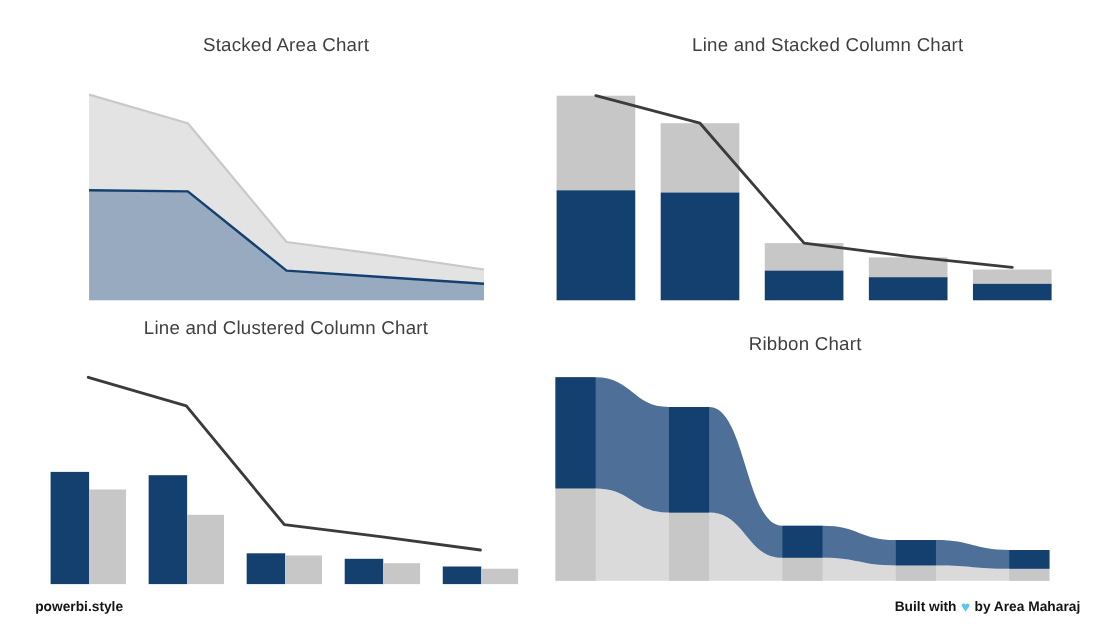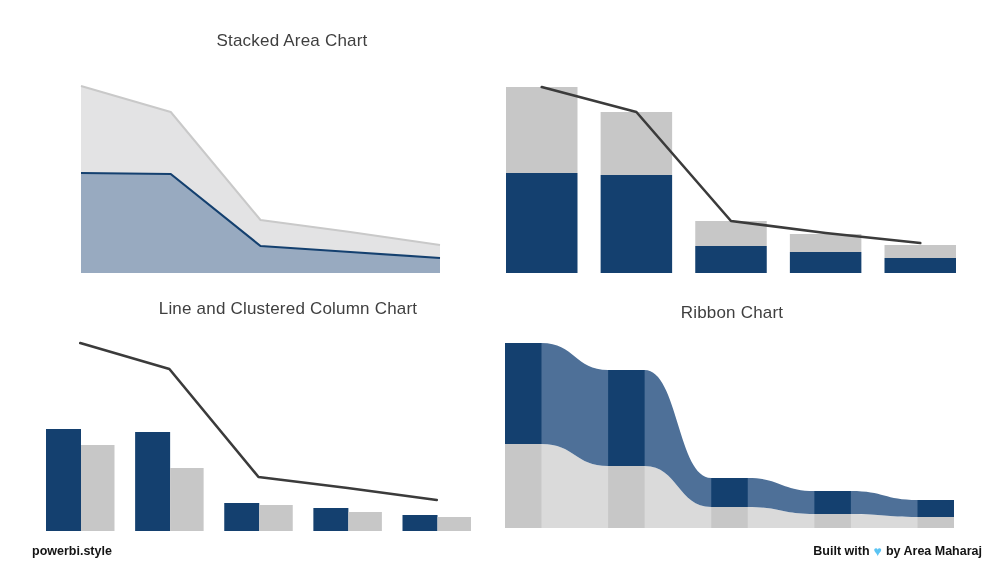--- a/index.html
+++ b/index.html
@@ -12,23 +12,23 @@
   }
   .chart-title{
     position:absolute;
     text-align:center;
     font-size:17px;
     font-weight:400;
     color:#3F3F3F;
     letter-spacing:0.2px;
     margin:0;
   }
-  #title-1{left:0;top:31px;width:520px;padding-left:32px;}
+  #title-1{left:0;top:31px;width:520px;}
   #title-2{left:500px;top:31px;width:505px;}
-  #title-3{left:0;top:299px;width:520px;margin-left:28px;}
+  #title-3{left:0;top:289px;width:520px;}
   #title-4{left:500px;top:303px;width:464px;}
   svg.chart-svg{position:absolute;display:block;}
   #svg-0{left:0;top:0;}
   #svg-1{left:500px;top:0;}
   #svg-2{left:0;top:290px;}
   #svg-3{left:500px;top:290px;}
   .footer-left{
     position:absolute;left:32px;top:544px;
     font-size:12.5px;font-weight:700;color:#141414;
     text-decoration:none;
@@ -44,20 +44,21 @@
     color:#5BC4F3;
     font-weight:400;
   }
 </style>
 </head>
 <body>
 
 <div id="canvas">
 
   <h2 id="title-1" class="chart-title">Stacked Area Chart</h2>
+  <h2 id="title-2" class="chart-title">Line and Stacked Column Chart</h2>
   <h2 id="title-3" class="chart-title">Line and Clustered Column Chart</h2>
   <h2 id="title-4" class="chart-title">Ribbon Chart</h2>
 
   <svg id="svg-0" class="chart-svg" width="500" height="290" viewBox="0 0 500 290">
       <path d="M 81 86 L 170.75 112 L 260.5 220 L 350.25 232 L 440 245 L 440 273 L 81 273 Z" fill="#E3E3E4"></path>
       <path d="M 81 86 L 170.75 112 L 260.5 220 L 350.25 232 L 440 245" fill="none" stroke="#C9C9C9" stroke-width="2" stroke-linejoin="round"></path>
       <path d="M 81 173 L 170.75 174 L 260.5 246 L 350.25 252 L 440 258 L 440 273 L 81 273 Z" fill="#98AAC0"></path>
       <path d="M 81 173 L 170.75 174 L 260.5 246 L 350.25 252 L 440 258" fill="none" stroke="#14406F" stroke-width="2.2" stroke-linejoin="round"></path>
     </svg>
   <svg id="svg-1" class="chart-svg" width="505" height="290" viewBox="500 0 505 290">

